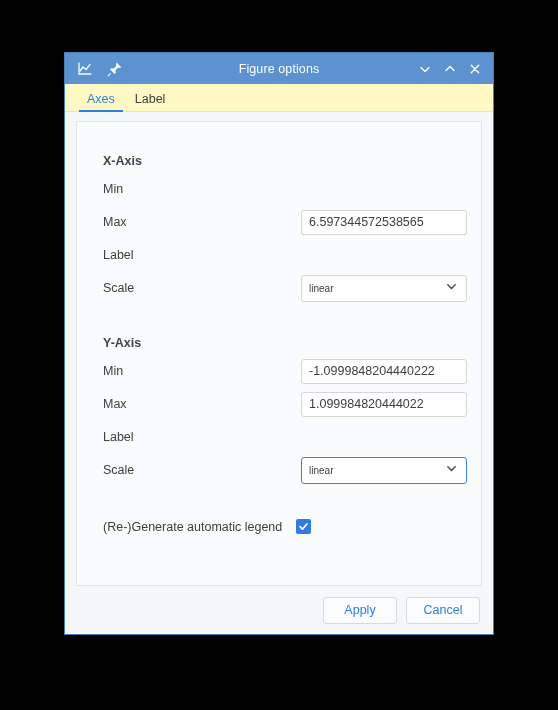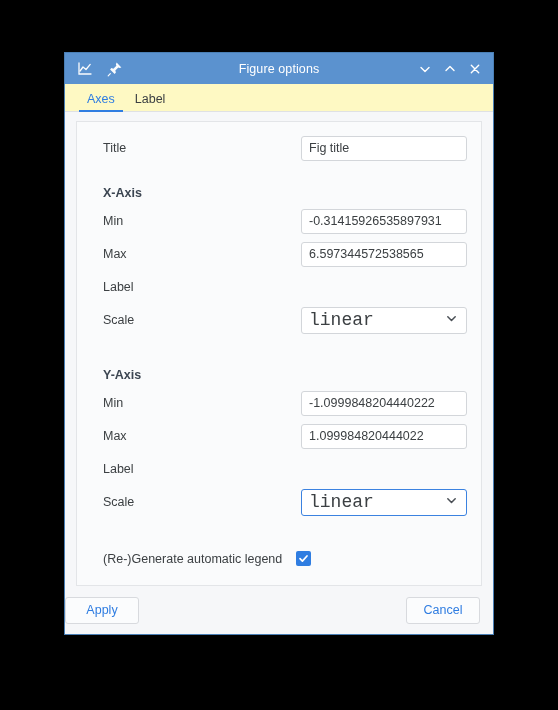--- a/index.html
+++ b/index.html
@@ -154,26 +154,25 @@
     width: 100%;
     height: 27px;
   }
   .sel {
     width: 100%;
     height: 27px;
     box-sizing: border-box;
     border: 1px solid #d3d6da;
     border-radius: 3px;
     background: #ffffff;
-    font-size: 18px;
+    font-size: 10px;
     color: #3c4043;
     padding: 0 7px;
     line-height: 25px;
     cursor: pointer;
-    font-family: Liberation Mono, monospace;
   }
   .selwrap.focused .sel {
     border: 1px solid #3b82e0;
   }
   .chev {
     position: absolute;
     right: 9px;
     top: 50%;
     transform: translateY(-50%);
     pointer-events: none;
@@ -212,21 +211,21 @@
     cursor: pointer;
     flex: 0 0 auto;
   }
 
   
   #footer {
     flex: 0 0 auto;
     height: 48px;
     display: flex;
     align-items: center;
-    justify-content: space-between;
+    justify-content: flex-end;
     gap: 9px;
     padding-right: 13px;
     background: #f6f7f9;
   }
   .btn {
     min-width: 74px;
     height: 27px;
     border: 1px solid #d8dade;
     border-radius: 3px;
     background: #fbfcfd;
@@ -280,34 +279,25 @@
   </div>
 
   <div id="tabbar">
     <div class="tab active">Axes</div>
     <div class="tab">Label</div>
   </div>
 
   <div id="scrollarea">
     <div id="form">
 
-      <div class="row">
-        <div class="lbl">Title</div>
-        <div class="ctl">
-          <input class="field" type="text" value="Fig title" style="">
-        </div>
-      </div>
 
       <div class="section first">X-Axis</div>
 
       <div class="row">
         <div class="lbl">Min</div>
-        <div class="ctl">
-          <input class="field" type="text" value="-0.31415926535897931" style="">
-        </div>
       </div>
 
       <div class="row">
         <div class="lbl">Max</div>
         <div class="ctl">
           <input class="field" type="text" value="6.597344572538565" style="">
         </div>
       </div>
 
       <div class="row">

